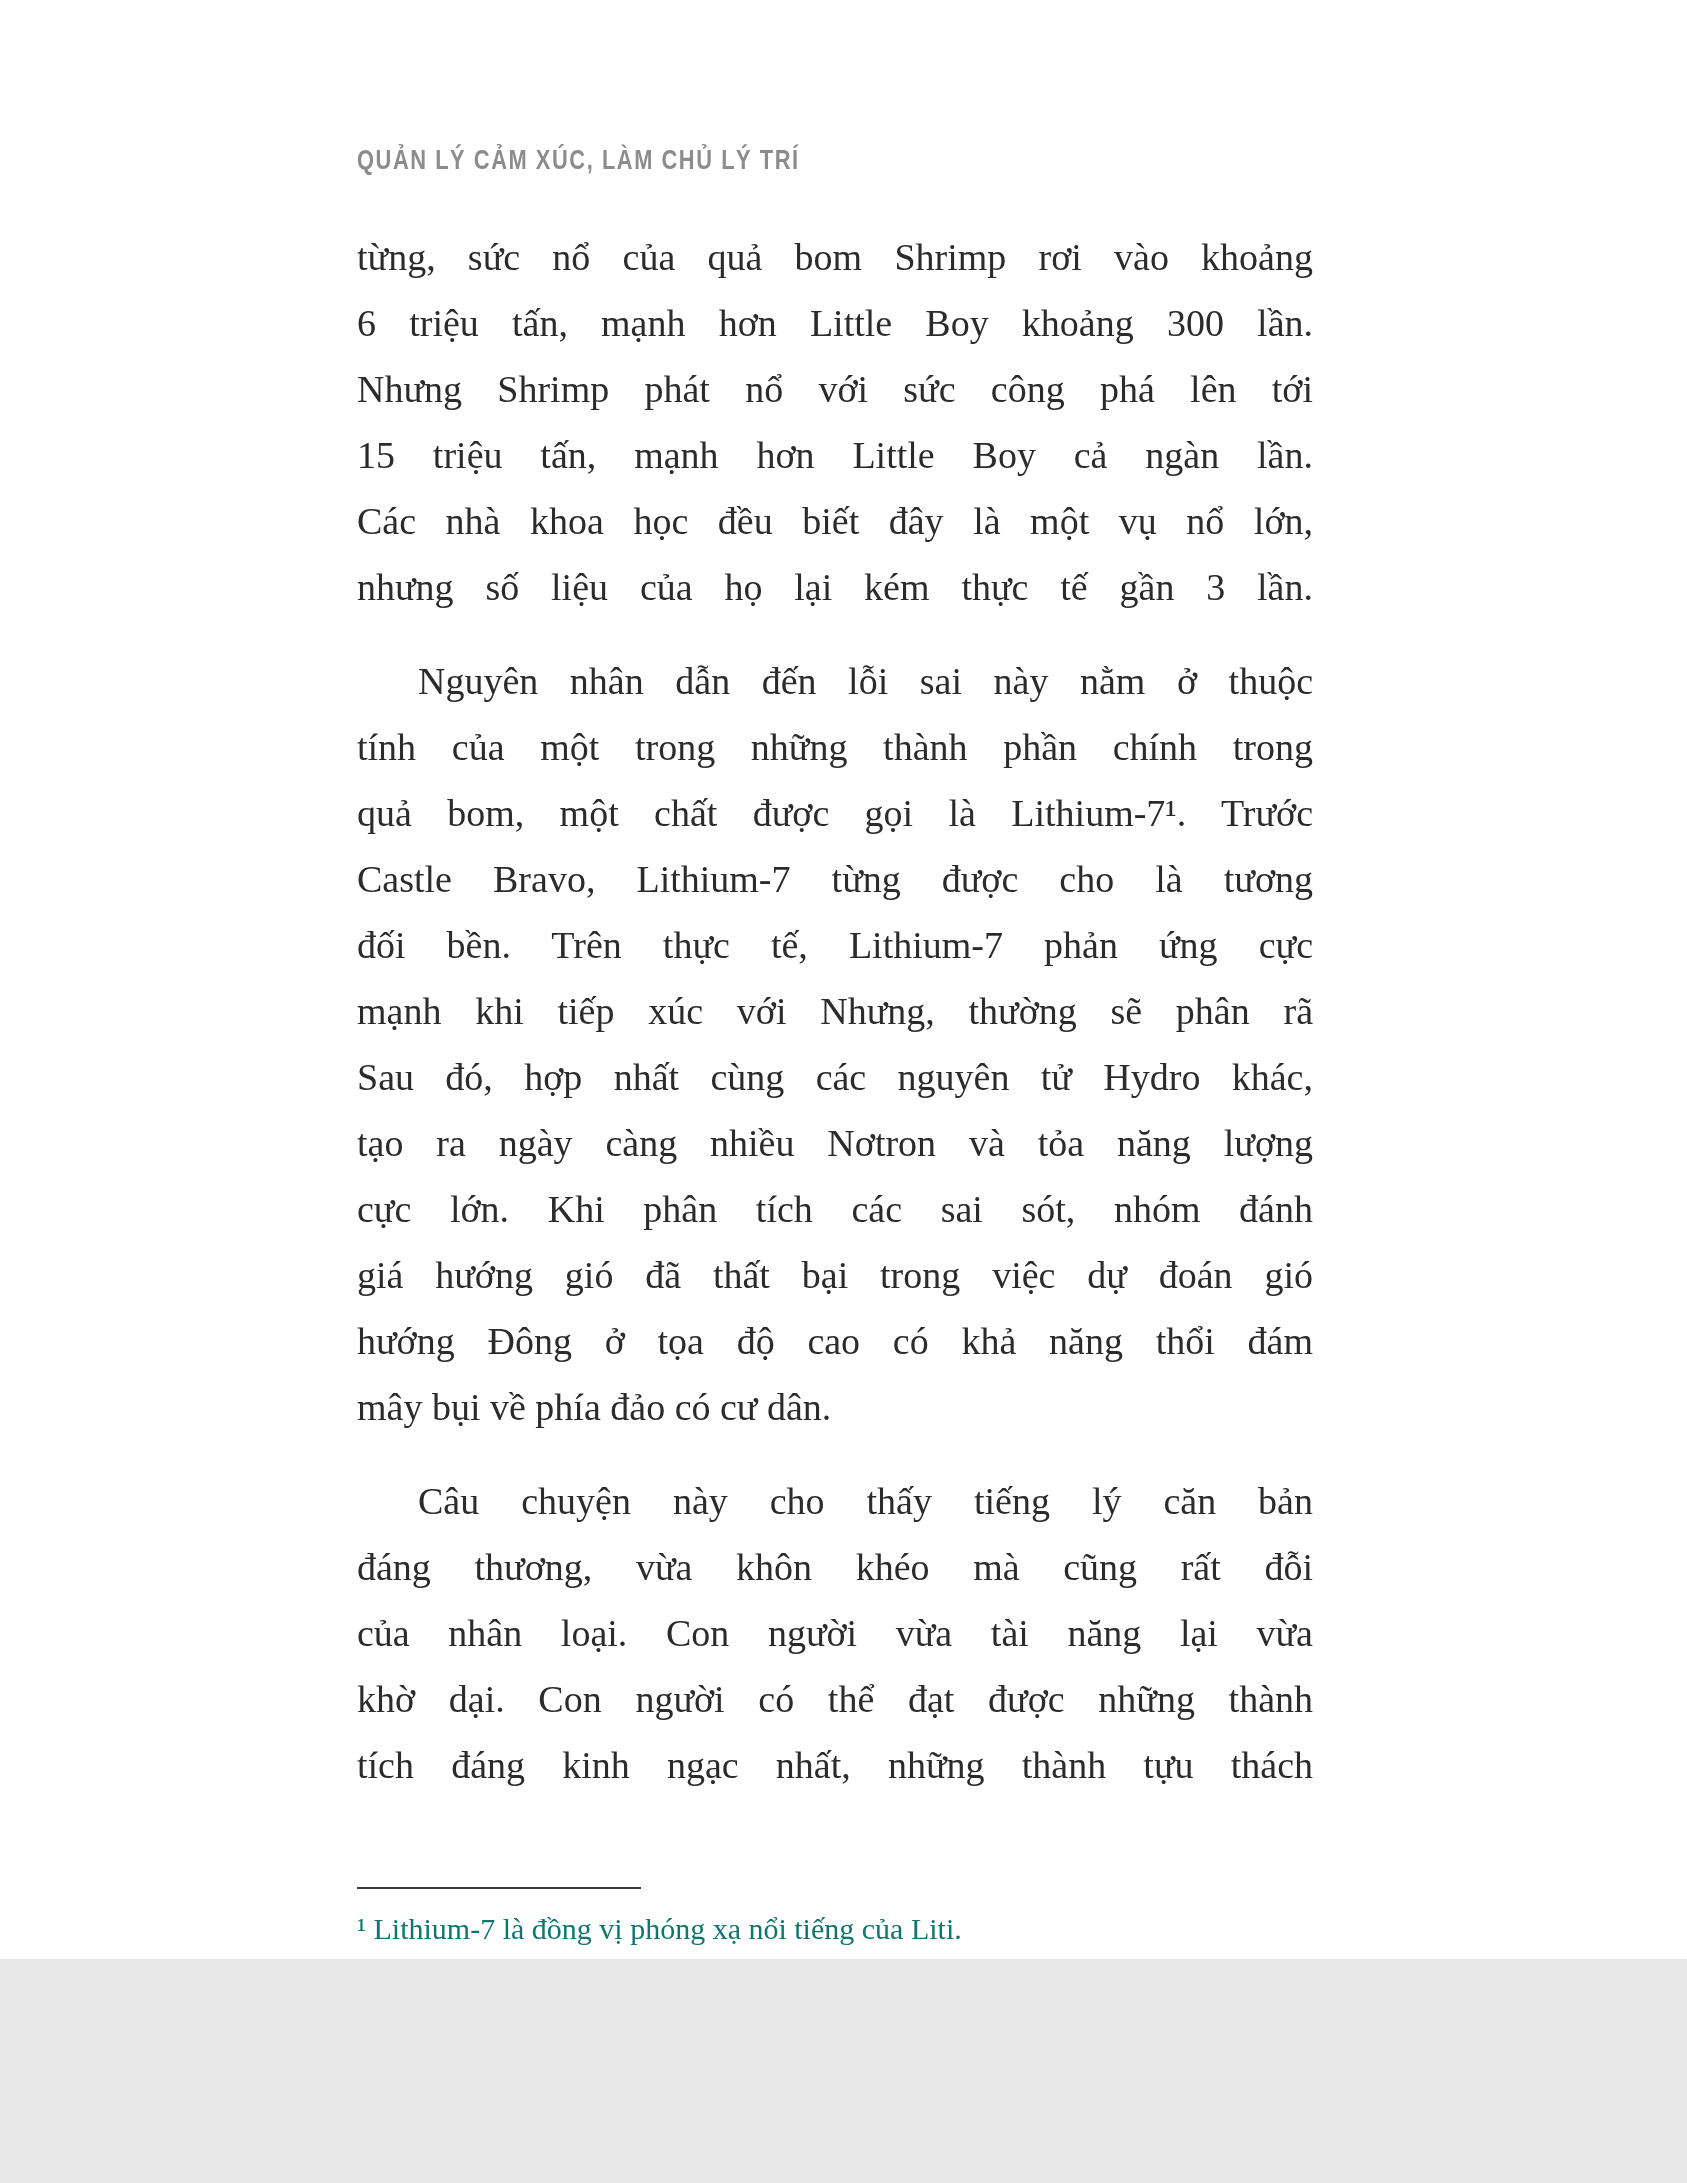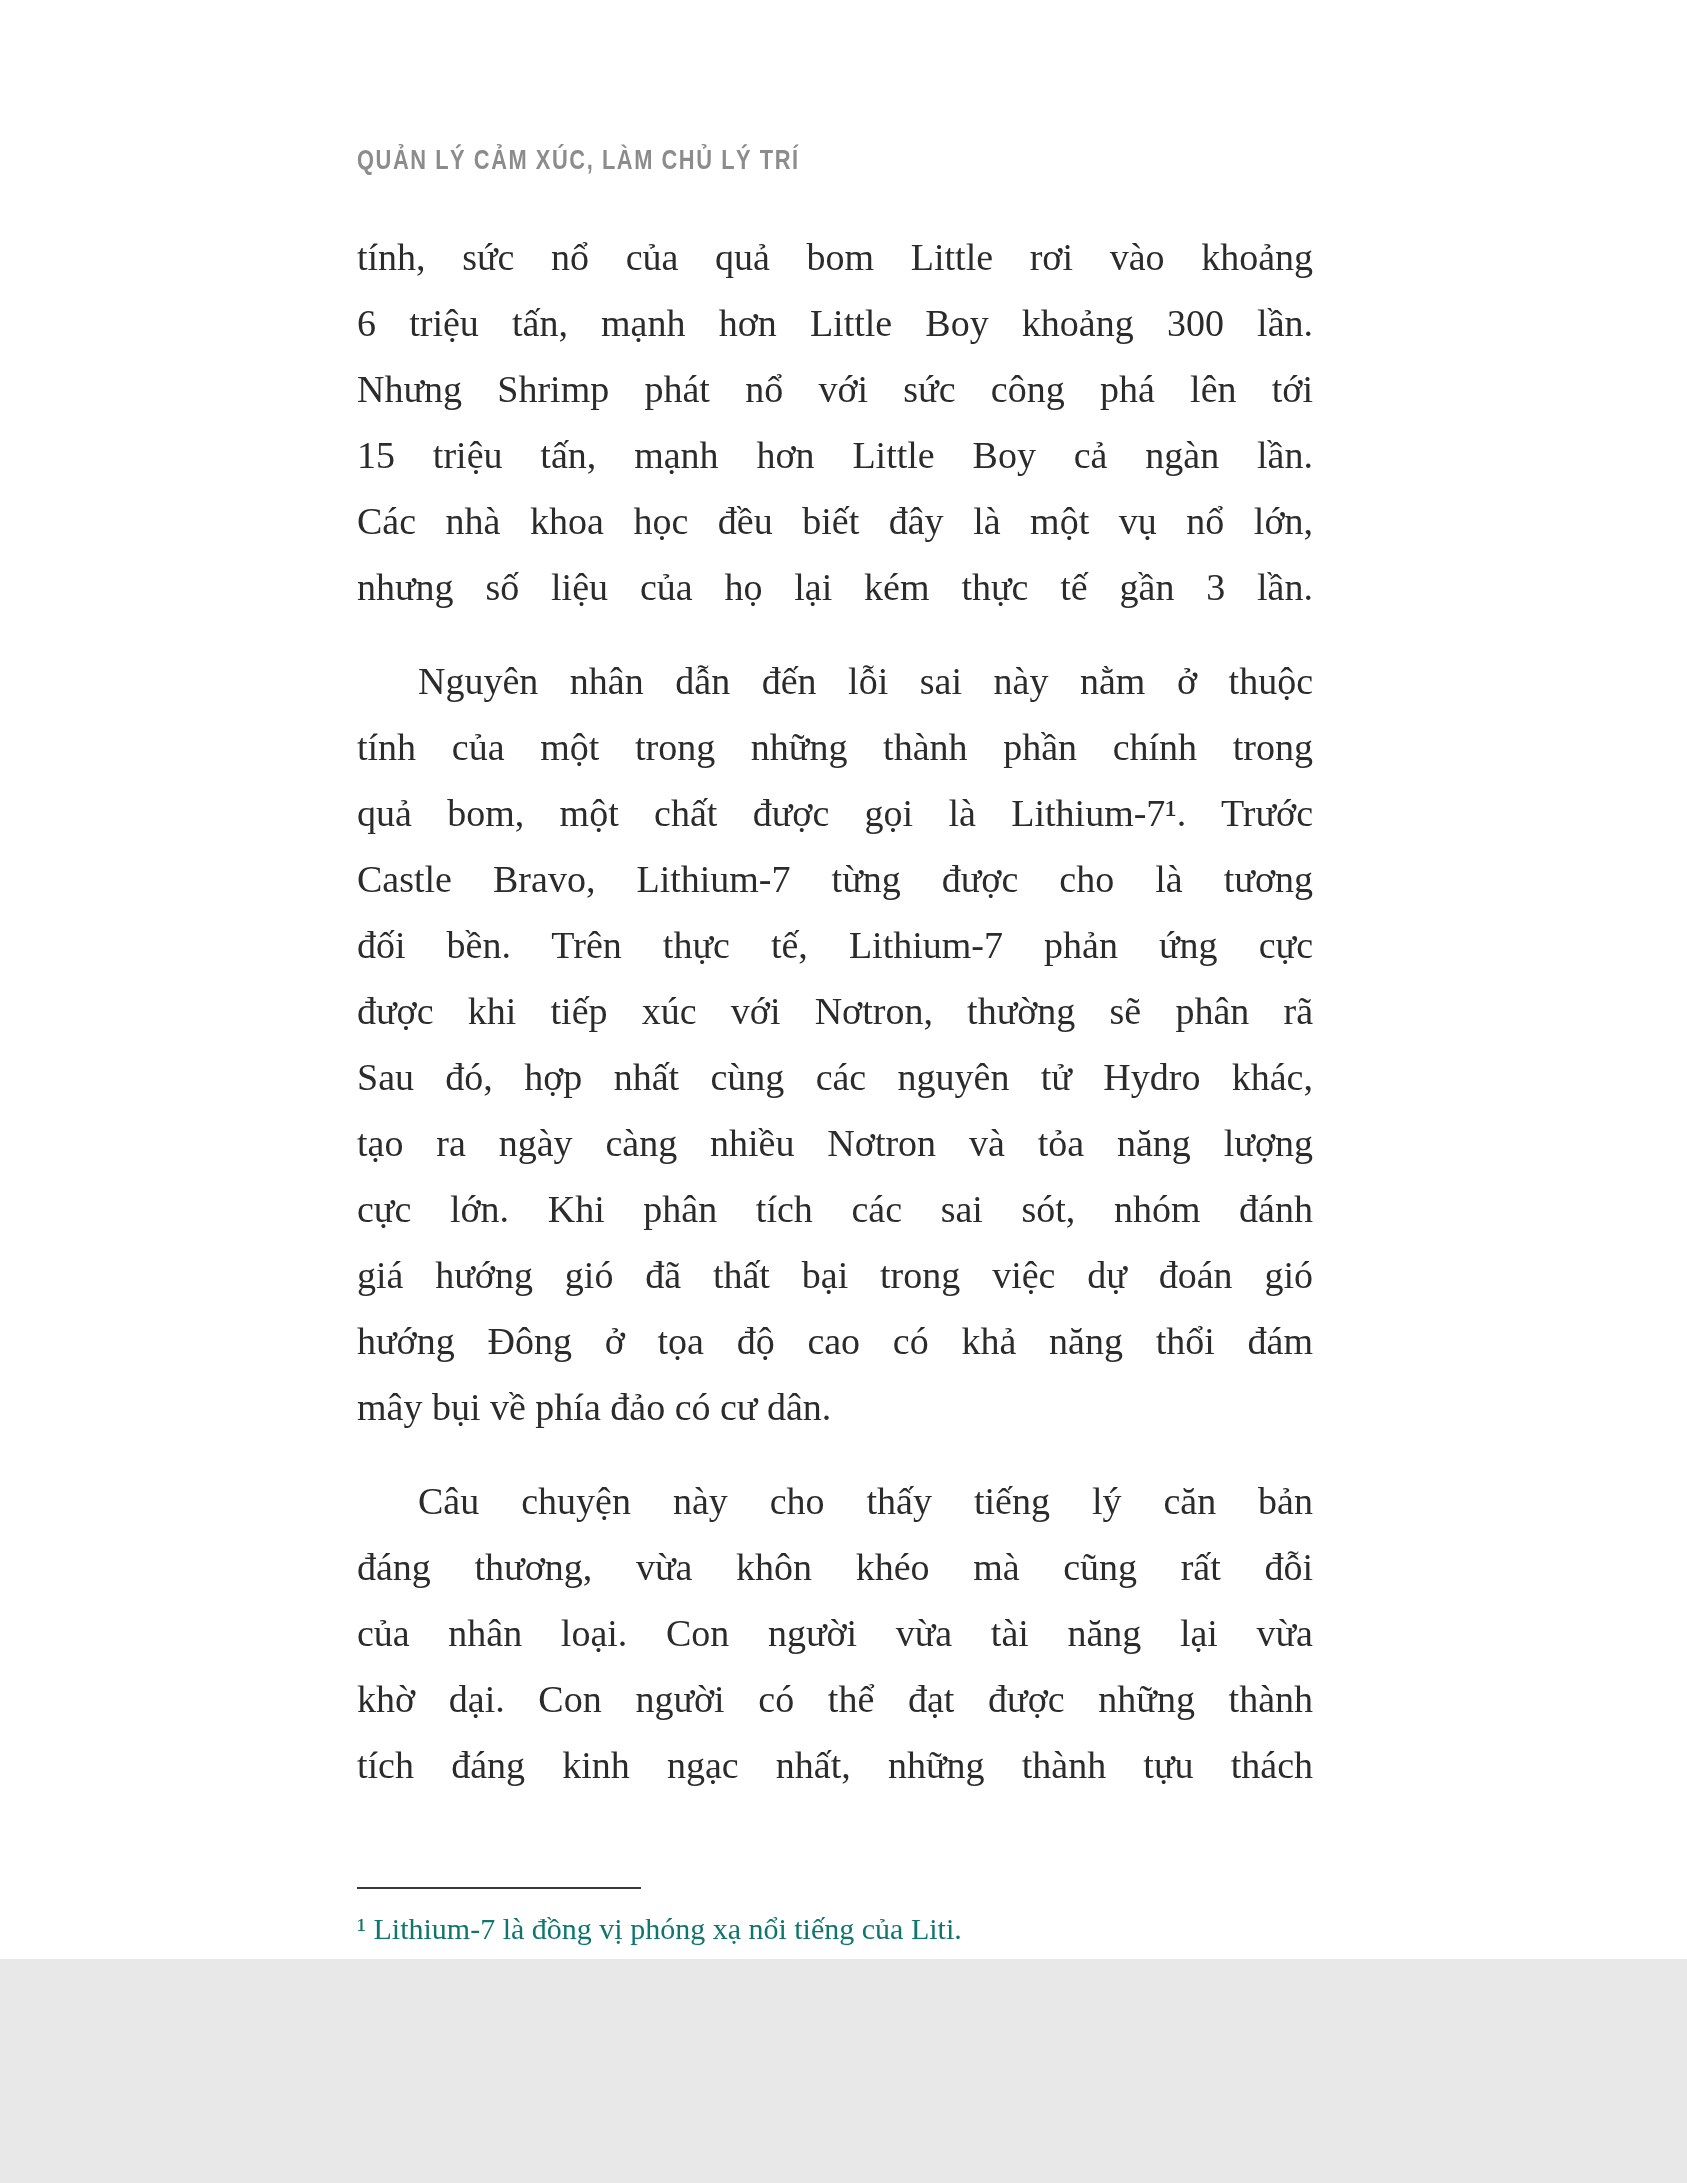--- a/index.html
+++ b/index.html
@@ -81,35 +81,35 @@
 </head>
 <body>
 
 <div class="page">
 
   <div class="running-header">QUẢN LÝ CẢM XÚC, LÀM CHỦ LÝ TRÍ</div>
 
   <div class="text-block">
 
     <div class="para">
-      <div class="line">tính, sức nổ của quả bom Little rơi vào khoảng</div>
+      <div class="line">từng, sức nổ của quả bom Shrimp rơi vào khoảng</div>
       <div class="line">6 triệu tấn, mạnh hơn Little Boy khoảng 300 lần.</div>
       <div class="line">Nhưng Shrimp phát nổ với sức công phá lên tới</div>
       <div class="line">15 triệu tấn, mạnh hơn Little Boy cả ngàn lần.</div>
       <div class="line">Các nhà khoa học đều biết đây là một vụ nổ lớn,</div>
       <div class="line">nhưng số liệu của họ lại kém thực tế gần 3 lần.</div>
     </div>
 
     <div class="para">
       <div class="line indent">Nguyên nhân dẫn đến lỗi sai này nằm ở thuộc</div>
       <div class="line">tính của một trong những thành phần chính trong</div>
       <div class="line">quả bom, một chất được gọi là Lithium-7¹. Trước</div>
       <div class="line">Castle Bravo, Lithium-7 từng được cho là tương</div>
       <div class="line">đối bền. Trên thực tế, Lithium-7 phản ứng cực</div>
-      <div class="line">được khi tiếp xúc với Nơtron, thường sẽ phân rã</div>
+      <div class="line">mạnh khi tiếp xúc với Nhưng, thường sẽ phân rã</div>
       <div class="line">Sau đó, hợp nhất cùng các nguyên tử Hydro khác,</div>
       <div class="line">tạo ra ngày càng nhiều Nơtron và tỏa năng lượng</div>
       <div class="line">cực lớn. Khi phân tích các sai sót, nhóm đánh</div>
       <div class="line">giá hướng gió đã thất bại trong việc dự đoán gió</div>
       <div class="line">hướng Đông ở tọa độ cao có khả năng thổi đám</div>
       <div class="line last">mây bụi về phía đảo có cư dân.</div>
     </div>
 
     <div class="para">
       <div class="line indent">Câu chuyện này cho thấy tiếng lý căn bản</div>

